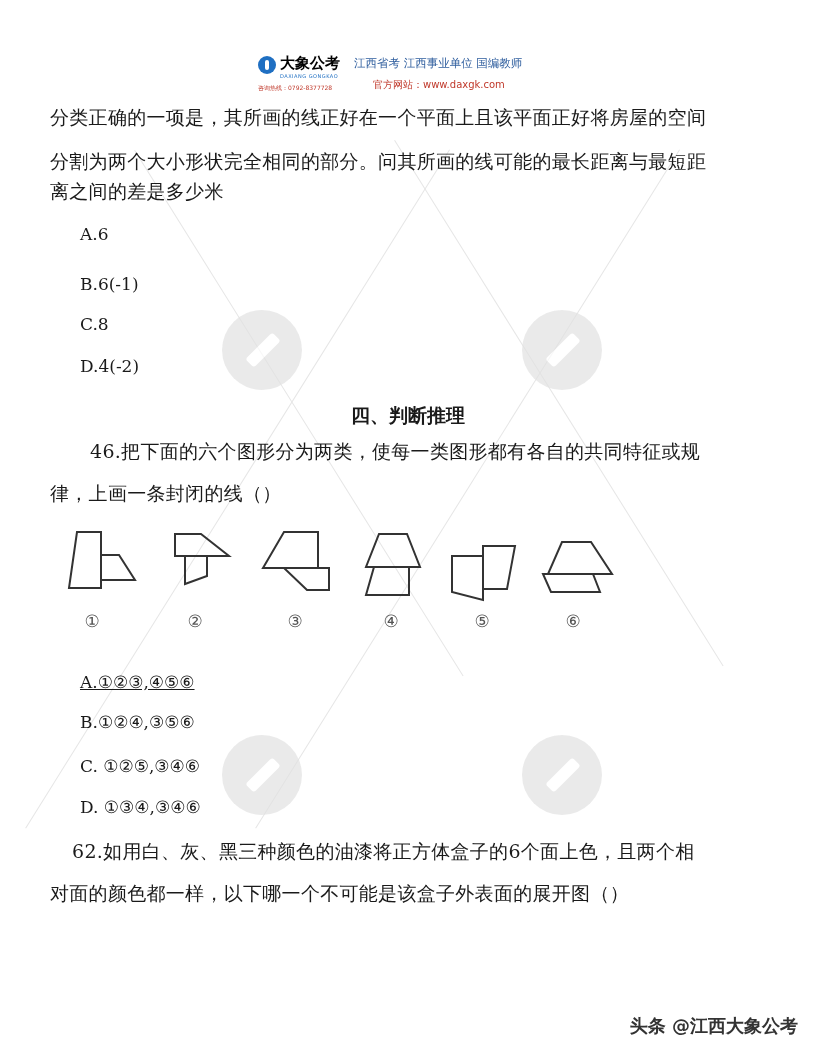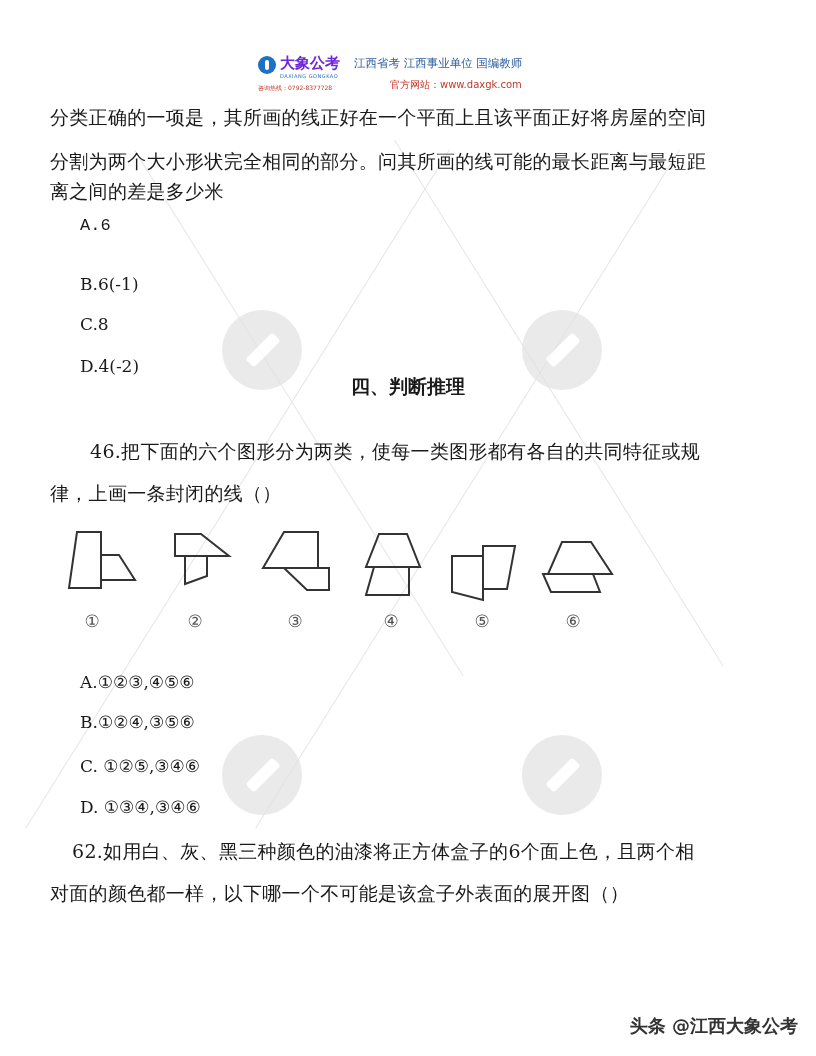--- a/index.html
+++ b/index.html
@@ -1,28 +1,28 @@
 <!DOCTYPE html>
 <html><head>
 <meta charset="utf-8">
 <style>
   html, body { margin:0; padding:0; background:#fff; }
   body { width:816px; height:1056px; position:relative; overflow:hidden;
          font-family:"DejaVu Serif","Liberation Serif",serif; color:#1a1a1a; }
   .header { position:absolute; left:258px; top:54px; width:310px; height:44px; }
   .logo-circle { position:absolute; left:0; top:2px; width:18px; height:18px; border-radius:50%; background:#1f6fc2; }
   .logo-circle::after { content:""; position:absolute; left:7px; top:4px; width:4px; height:10px; background:#fff; border-radius:2px; }
-  .brand { position:absolute; left:22px; top:0; font-family:"DejaVu Sans",sans-serif; font-weight:bold; color:#6d28d9; font-size:15px; letter-spacing:0px; }
+  .brand { position:absolute; left:22px; top:0; font-family:"DejaVu Sans",sans-serif; font-weight:bold; color:#000000; font-size:15px; letter-spacing:0px; }
   .brand-sub { position:absolute; left:22px; top:19px; font-family:"DejaVu Sans",sans-serif; color:#1f6fc2; font-size:5px; letter-spacing:0.5px; }
   .tagline { position:absolute; left:96px; top:2px; color:#2f5e9e; font-size:11.5px; white-space:nowrap; }
   .hotline { position:absolute; left:0; top:30px; color:#c0392b; font-size:6px; font-family:"DejaVu Sans",sans-serif; white-space:nowrap; }
-  .site { position:absolute; left:132px; top:24px; color:#c0392b; font-size:10px; font-family:"DejaVu Sans",sans-serif; white-space:nowrap; }
+  .site { position:absolute; left:115px; top:24px; color:#c0392b; font-size:10px; font-family:"DejaVu Sans",sans-serif; white-space:nowrap; }
   .p { position:absolute; left:50px; font-size:19px; line-height:22px; white-space:nowrap; letter-spacing:0.3px; }
   .opt { position:absolute; left:80px; font-size:17px; font-family:"DejaVu Serif","Liberation Serif",serif; white-space:nowrap; }
-  .section-title { position:absolute; left:0; width:816px; text-align:center; top:374px; font-size:19px; font-weight:bold; font-family:"DejaVu Sans",sans-serif; }
+  .section-title { position:absolute; left:0; width:816px; text-align:center; top:403px; font-size:19px; font-weight:bold; font-family:"DejaVu Sans",sans-serif; }
   .figs { position:absolute; left:55px; top:520px; width:600px; height:120px; }
   .wm { position:absolute; width:80px; height:80px; border-radius:50%; background:#e2e2e2; opacity:0.7; }
   .wm::after { content:""; position:absolute; left:22px; top:34px; width:38px; height:12px; background:#fff; transform:rotate(-45deg); border-radius:3px; }
   .diag { position:absolute; height:1px; background:#e6e6e6; transform-origin:0 0; }
   .footer { position:absolute; right:18px; top:1014px; font-size:18px; font-family:"DejaVu Sans",sans-serif; color:#333; white-space:nowrap;font-weight:bold; }
 </style>
 </head>
 <body>
 
 <div class="diag" style="left:135px;top:150px;width:620px;transform:rotate(58deg);"></div>
@@ -39,21 +39,21 @@
   <div class="brand">大象公考</div>
   <div class="brand-sub">DAXIANG GONGKAO</div>
   <div class="tagline">江西省考  江西事业单位  国编教师</div>
   <div class="hotline">咨询热线：0792-8377728</div>
   <div class="site">官方网站：www.daxgk.com</div>
 </div>
 
 <div class="p" style="top:106px;">分类正确的一项是，其所画的线正好在一个平面上且该平面正好将房屋的空间</div>
 <div class="p" style="top:150px;">分割为两个大小形状完全相同的部分。问其所画的线可能的最长距离与最短距</div>
 <div class="p" style="top:180px;">离之间的差是多少米</div>
-<div class="opt" style="top:216px;font-family:Liberation Mono, monospace;">A.6</div>
+<div class="opt" style="top:224px;">A.6</div>
 <div class="opt" style="top:274px;">B.6(-1)</div>
 <div class="opt" style="top:314px;">C.8</div>
 <div class="opt" style="top:356px;">D.4(-2)</div>
 
 <div class="section-title">四、判断推理</div>
 
 <div class="p" style="top:440px;left:90px;">46.把下面的六个图形分为两类，使每一类图形都有各自的共同特征或规</div>
 <div class="p" style="top:482px;">律，上画一条封闭的线（）</div>
 
 <div class="figs">
@@ -92,21 +92,21 @@
       <text x="37" y="107" text-anchor="middle">①</text>
       <text x="140" y="107" text-anchor="middle">②</text>
       <text x="240" y="107" text-anchor="middle">③</text>
       <text x="336" y="107" text-anchor="middle">④</text>
       <text x="427" y="107" text-anchor="middle">⑤</text>
       <text x="518" y="107" text-anchor="middle">⑥</text>
     </g>
   </svg>
 </div>
 
-<div class="opt" style="top:672px;">A.①②③,④⑤⑥</div>
+<div class="opt" style="top:672px;text-decoration:underline;">A.①②③,④⑤⑥</div>
 <div class="opt" style="top:712px;">B.①②④,③⑤⑥</div>
 <div class="opt" style="top:756px;text-align:right;">C.  ①②⑤,③④⑥</div>
 <div class="opt" style="top:797px;">D.  ①③④,③④⑥</div>
 
 <div class="p" style="top:840px;left:72px;">62.如用白、灰、黑三种颜色的油漆将正方体盒子的6个面上色，且两个相</div>
 <div class="p" style="top:882px;">对面的颜色都一样，以下哪一个不可能是该盒子外表面的展开图（）</div>
 
 <div class="footer">头条 @江西大象公考</div>
 
 </body></html>

